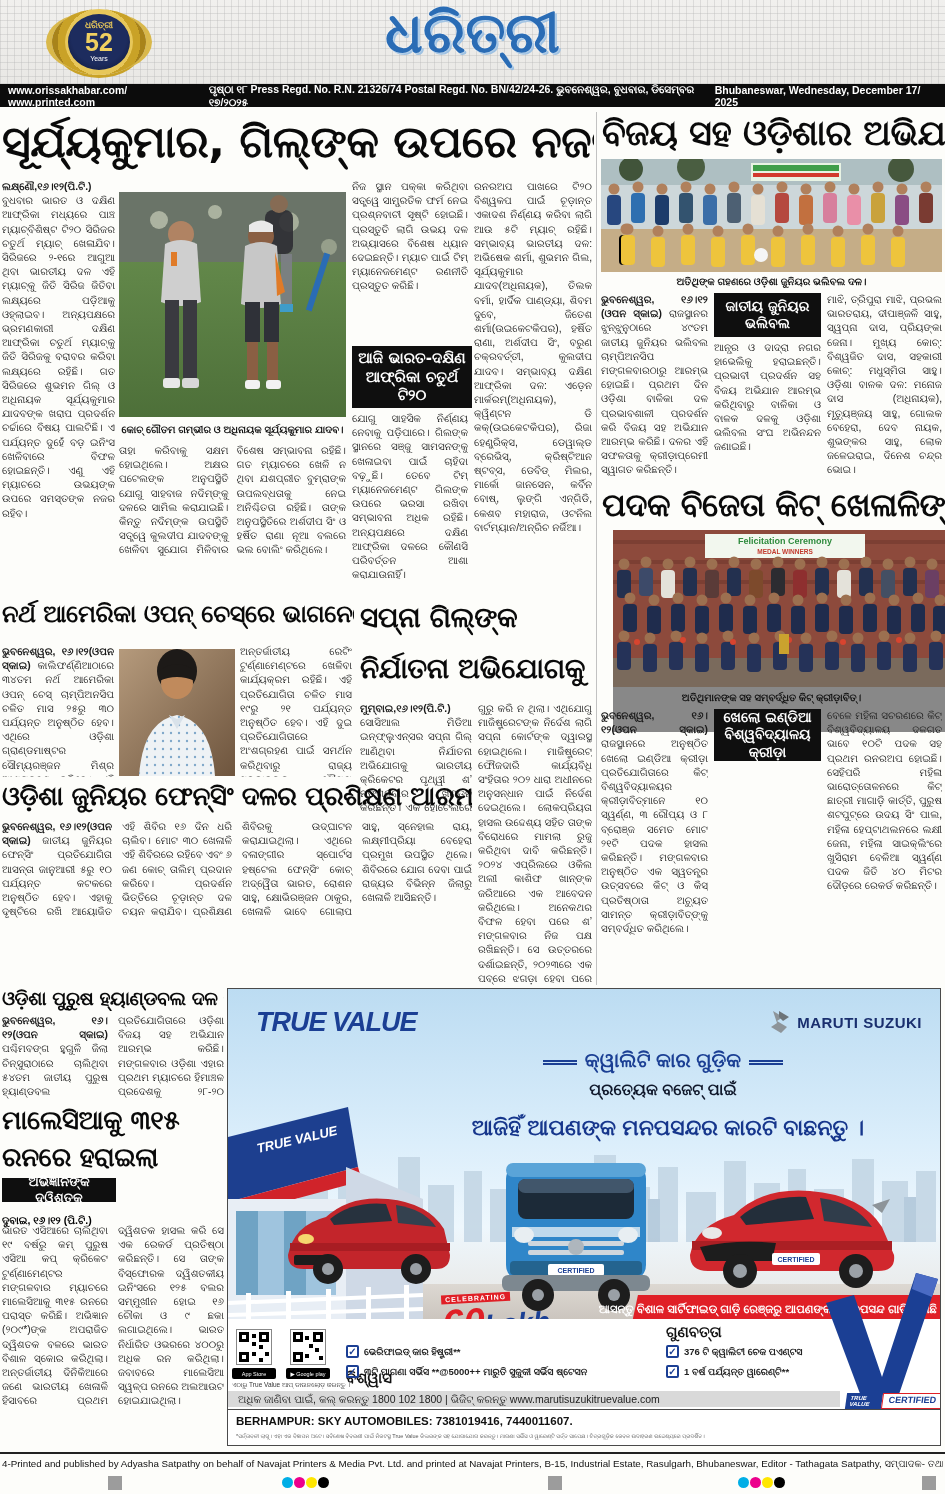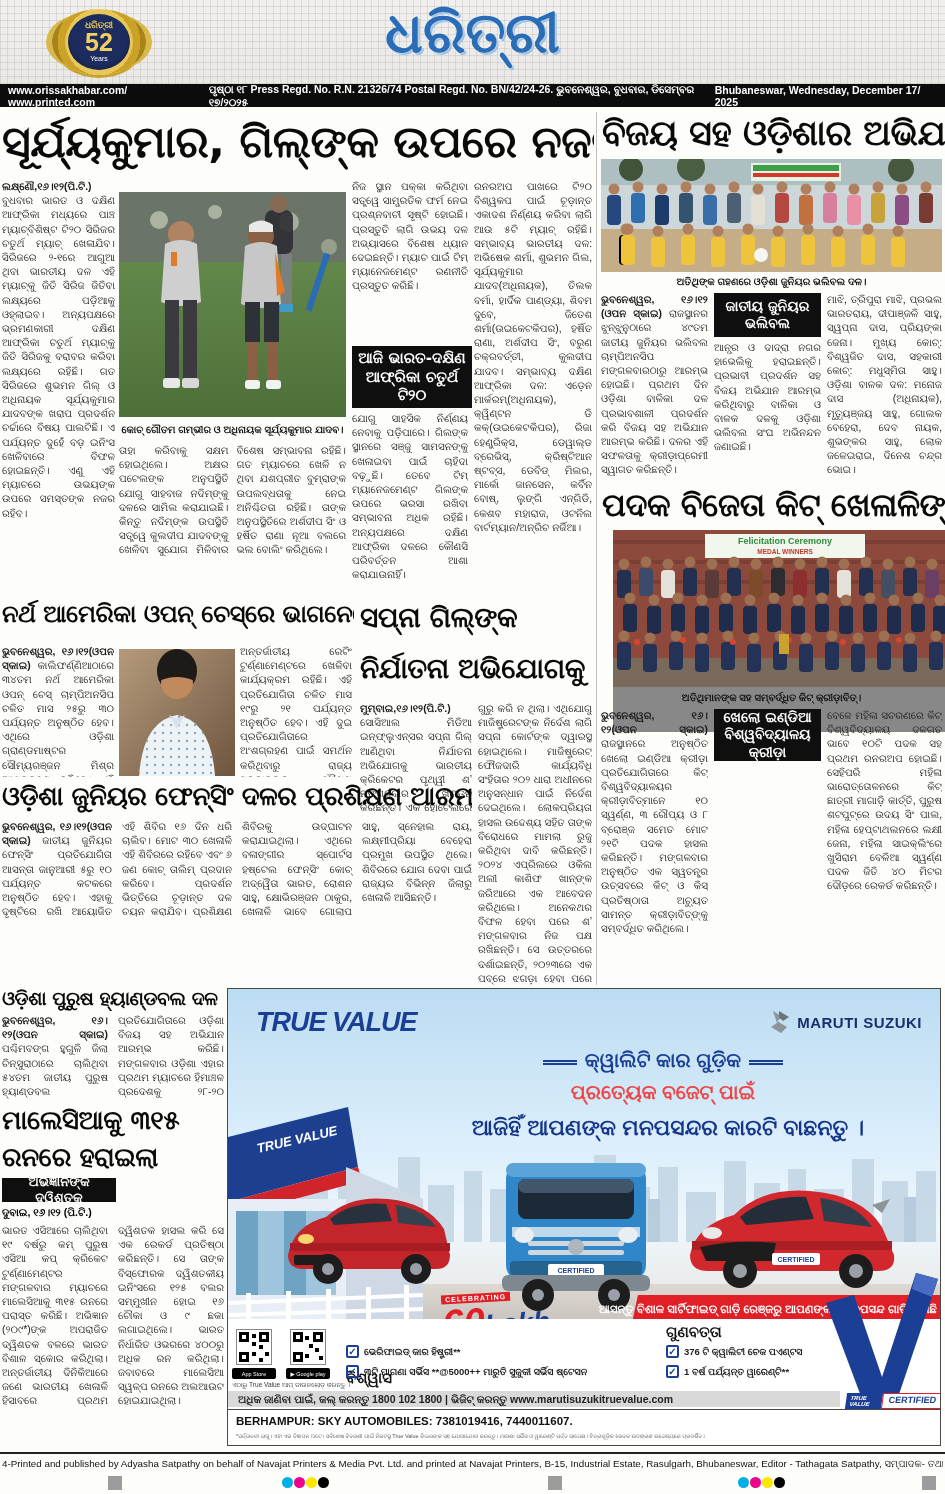--- a/index.html
+++ b/index.html
@@ -29,21 +29,21 @@
   .logo-odia { font-family:"DejaVu Sans", sans-serif; font-size:56px; line-height:62px; font-weight:800;
     color:#2a6cb5; text-shadow:0 0 2px #fff, 2px 2px 0 #9cc0e2; }
   .logo-latin { font-size:12px; letter-spacing:3px; color:#1f5fa8; font-weight:bold; margin-top:-8px; }
 
   
   .infobar { left:0; top:84px; width:945px; height:23px; background:#0c0c0c; color:#fff;
     display:flex; align-items:center; justify-content:space-between; padding:0 8px; font-size:10.5px; font-weight:bold; }
 
   
   .hl { font-family:"DejaVu Sans", sans-serif; font-weight:800; color:#0a0a0a; letter-spacing:-0.5px; overflow:hidden; }
-  .dateline { font-weight:bold; }
+  .dateline { font-weight:bold;margin-top:8px; }
   .bodytxt { font-size:10.3px; line-height:1.38; text-align:justify; color:#191919; overflow:hidden; }
   .blackbox { background:#0f0f0f; color:#fff; font-family:"DejaVu Sans", sans-serif; font-weight:800;
     display:flex; align-items:center; justify-content:center; text-align:center; line-height:1.25; padding:2px 4px; }
   .caption { font-size:10px; font-weight:600; color:#111; text-align:center; overflow:hidden; }
   .vrule { width:1px; background:#c2c2c2; }
   .photo { overflow:hidden; background:#888; }
   .photo svg { display:block; }
 
   
   .m-headline { left:2px; top:110px; width:592px; height:64px; font-size:44px; line-height:64px; white-space:nowrap; }
@@ -102,21 +102,21 @@
     background:linear-gradient(#bcdcf2 0%, #dbeefb 45%, #eef7fd 70%, #e7e3de 100%); }
   .ad-city { position:absolute; left:0; top:148px; width:714px; height:105px; opacity:.85; }
   .ad-pave { position:absolute; left:0; top:295px; width:714px; height:45px;
     background:linear-gradient(#ddd8d2,#c6c0b9); }
   .ad-tv { position:absolute; left:28px; top:18px; font-size:27px; font-weight:800; font-style:italic; color:#1b3f94; letter-spacing:-1px; }
   .ad-ms { position:absolute; right:18px; top:22px; display:flex; align-items:center; gap:6px; }
   .ad-ms-txt { font-size:15px; font-weight:800; color:#1a2f6e; letter-spacing:.5px; }
   .ad-l1 { position:absolute; left:290px; top:60px; width:290px; text-align:right; font-size:20px; color:#1b3f94; font-weight:600;
     display:flex; align-items:center; gap:8px; justify-content:center; }
   .ad-l1 i { flex:0 0 34px; height:0; border-top:2px solid #1b3f94; box-shadow:0 3px 0 #1b3f94; }
-  .ad-l2 { position:absolute; left:290px; top:92px; width:290px; text-align:center; font-size:20px; color:#ef4444; font-weight:600; }
+  .ad-l2 { position:absolute; left:290px; top:92px; width:290px; text-align:center; font-size:16px; color:#0f172a; font-weight:600; }
   .ad-l3 { position:absolute; left:210px; top:126px; width:460px; text-align:center; font-size:22px; color:#16368c; font-weight:800; }
   .ad-60 { position:absolute; left:214px; top:296px; width:130px; transform:rotate(-3deg); }
   .ad-60-tab { display:inline-block; background:#e01f26; color:#fff; font-size:7px; font-weight:bold; padding:1px 4px; letter-spacing:1px; }
   .ad-60-row { line-height:.9; white-space:nowrap; }
   .ad-60-num { font-size:38px; font-weight:800; font-style:italic; color:#e01f26; }
   .ad-60-lakh { font-size:28px; font-weight:800; font-style:italic; color:#1b3f94; }
   .ad-60-sub { font-size:6.5px; font-weight:bold; color:#1b3f94; letter-spacing:1px; margin-left:36px; }
   .ad-ribbon { position:absolute; left:404px; top:306px; width:310px; height:28px; background:#e01f26;
     transform:skewX(-12deg); transform-origin:bottom left; display:flex; align-items:center; justify-content:center; }
   .ad-ribbon span { transform:skewX(12deg); color:#fff; font-size:11.5px; font-weight:bold; white-space:nowrap; }
@@ -124,21 +124,21 @@
   .qr { position:absolute; top:10px; width:36px; height:36px; background:#fff; border:1px solid #888; }
   .qr svg { display:block; }
   .store-badge { position:absolute; top:49px; width:44px; height:11px; background:#000; color:#fff; border-radius:2px;
     font-size:5.5px; display:flex; align-items:center; justify-content:center; white-space:nowrap; }
   .ad-sec-title { position:absolute; top:4px; font-size:15px; font-weight:800; color:#111; }
   .chk-item { position:absolute; display:flex; align-items:center; gap:5px; font-size:9.5px; color:#222; font-weight:600; white-space:nowrap; }
   .chk { width:13px; height:13px; border:2px solid #1b3f94; border-radius:2px; color:#1b3f94; font-size:10px; font-weight:bold;
     display:flex; align-items:center; justify-content:center; flex:0 0 13px; }
   .ad-appline { position:absolute; left:4px; top:62px; width:190px; font-size:6.5px; color:#333; }
   .ad-graybar { position:absolute; left:0px; top:72px; width:612px; height:16px; background:#d9d9d9;
-    display:flex; align-items:center; padding-left:10px; font-size:10.5px; font-weight:bold; color:#222; }
+    display:flex; align-items:center; padding-left:10px; font-size:10.5px; font-weight:normal; color:#222; }
   .ad-bigv { position:absolute; left:592px; top:-46px; width:120px; height:150px; }
   .ad-cert { position:absolute; left:618px; top:74px; display:flex; transform:skewX(-8deg); }
   .ad-cert-l { background:#1b3f94; color:#fff; font-size:6px; font-style:italic; font-weight:bold; padding:2px 4px; }
   .ad-cert-r { background:#fff; border:1px solid #e01f26; color:#1b3f94; font-size:9px; font-weight:800; padding:1px 5px; }
   .ad-dealer { position:absolute; left:0; top:420px; width:714px; height:22px; border-top:1px solid #4a4a4a;
     display:flex; align-items:center; padding-left:8px; font-size:11.5px; font-weight:bold; color:#111; background:#fff; }
   .ad-disc { position:absolute; left:0; top:444px; width:714px; font-size:5.5px; color:#555; padding:0 8px; white-space:nowrap; overflow:hidden; }
 
   
   .shrm { position:absolute; left:0; top:118px; width:195px; height:222px; }

